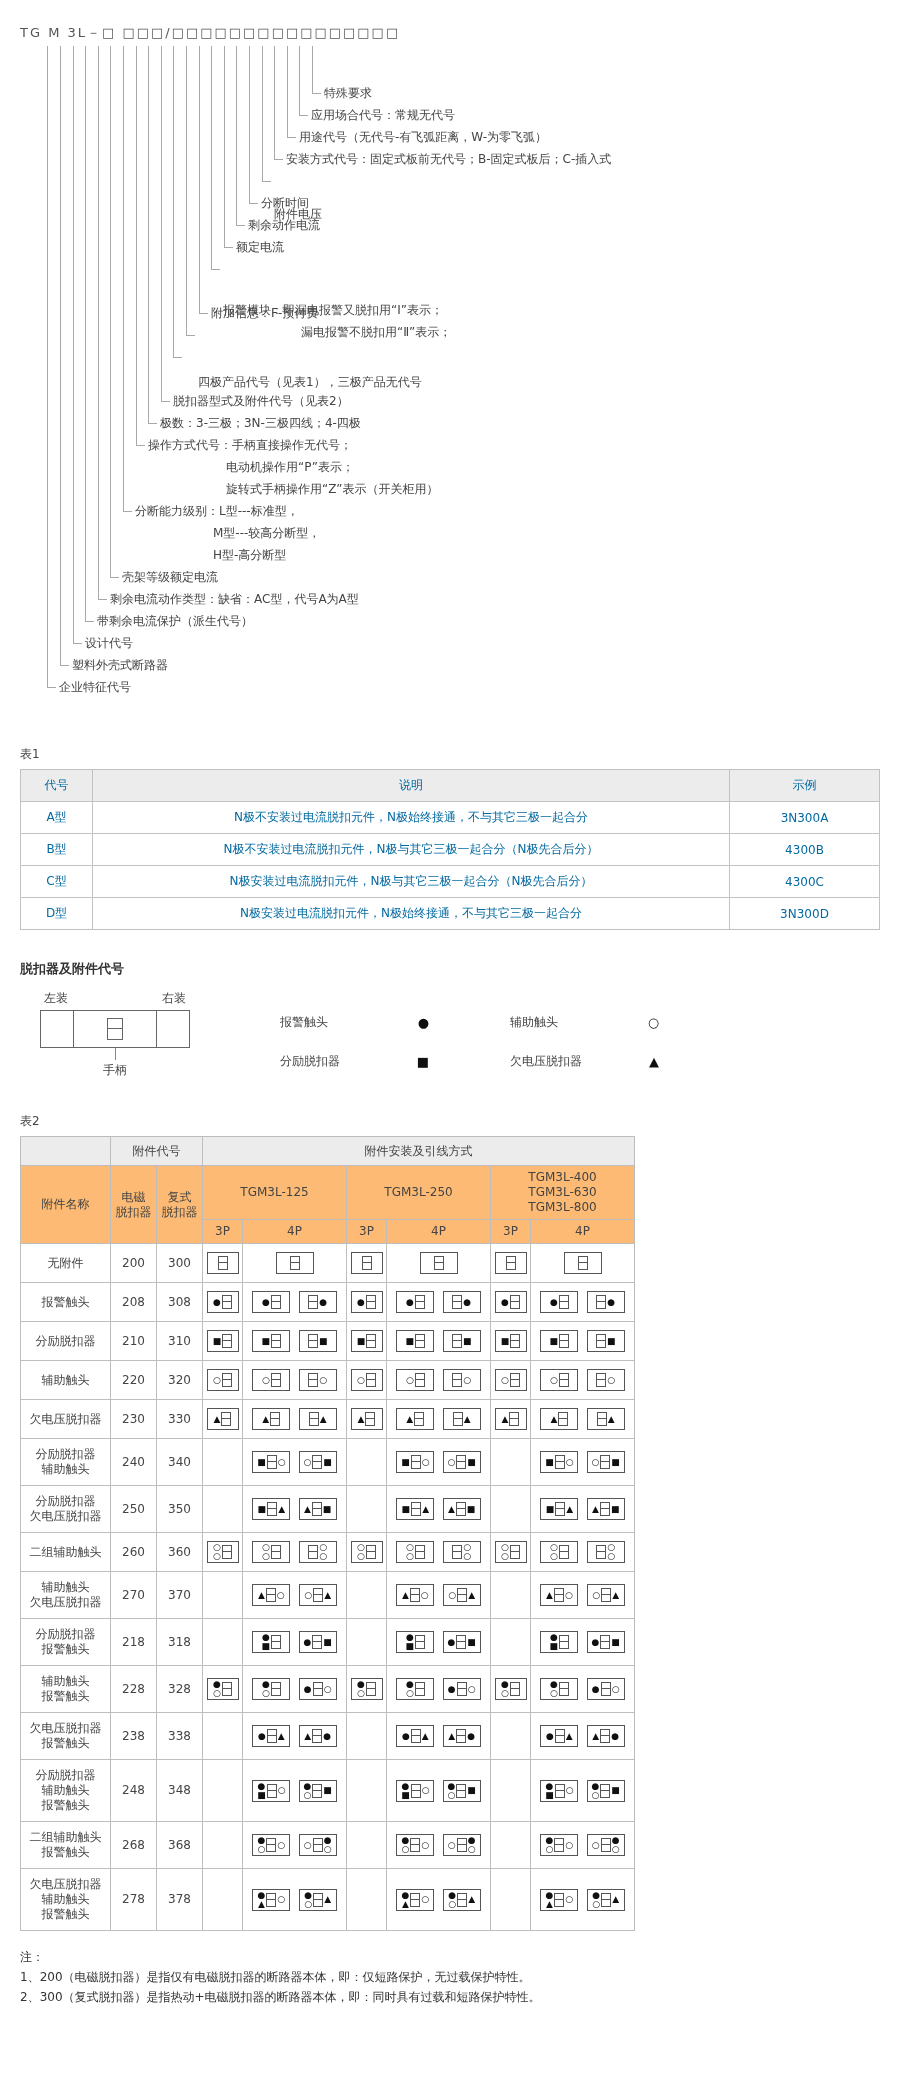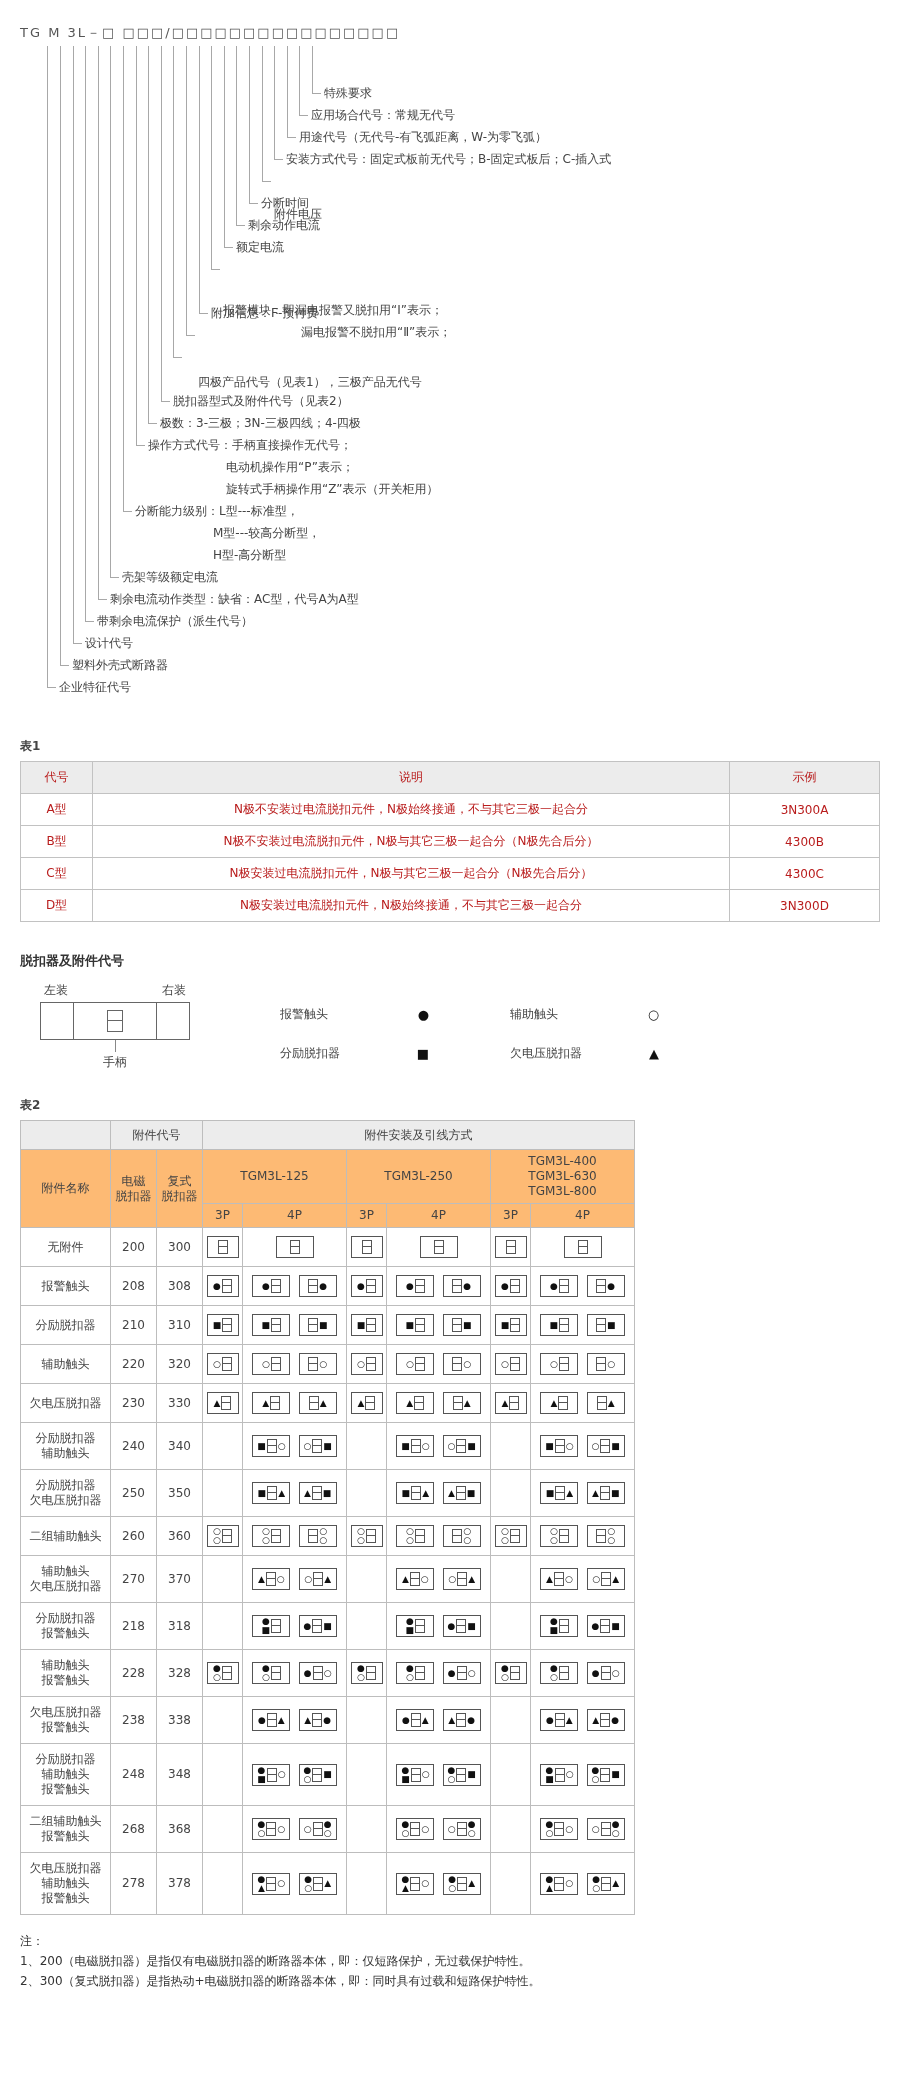--- a/index.html
+++ b/index.html
@@ -7,27 +7,27 @@
   .page{width:900px;position:relative;padding-bottom:24px;background:#fff;}
 
   
   .model-diagram{position:relative;margin:18px 0 0 20px;height:700px;font-size:12px;color:#444;}
   .code-line{position:absolute;left:0;top:6px;font-size:13px;letter-spacing:2px;color:#555;white-space:nowrap;}
   .mc-line{position:absolute;border-left:1px solid #a8a8a8;border-bottom:1px solid #a8a8a8;}
   .mc-label{position:absolute;white-space:nowrap;line-height:22px;}
   .mc-label .cont{padding-left:78px;}
 
   
-  .caption{margin:26px 0 6px 20px;font-size:12px;color:#444;font-weight:bold;}
+  .caption{margin:34px 0 6px 20px;font-size:12px;color:#444;}
   .acc-heading{margin:30px 0 12px 20px;font-size:13px;font-weight:bold;color:#333;}
 
   
   table{border-collapse:collapse;}
   .t1{width:860px;margin:0 0 0 20px;font-size:12px;table-layout:fixed;}
-  .t1 th,.t1 td{border:1px solid #c2c2c2;padding:7px 6px;text-align:center;font-weight:normal;color:#b91c1c;}
+  .t1 th,.t1 td{border:1px solid #c2c2c2;padding:7px 6px;text-align:center;font-weight:normal;color:#0369a1;}
   .t1 thead th{background:#ececec;}
 
   
   .acc-row{display:flex;align-items:flex-start;margin:10px 0 0 40px;gap:90px;}
   .fig{width:150px;font-size:12px;color:#444;}
   .fig-top{display:flex;justify-content:space-between;padding:0 4px;margin-bottom:3px;}
   .fig-body{width:148px;height:36px;border:1px solid #666;display:flex;}
   .cpt{width:32px;}
   .cpt.l{border-right:1px solid #666;}
   .cpt.r{border-left:1px solid #666;}

